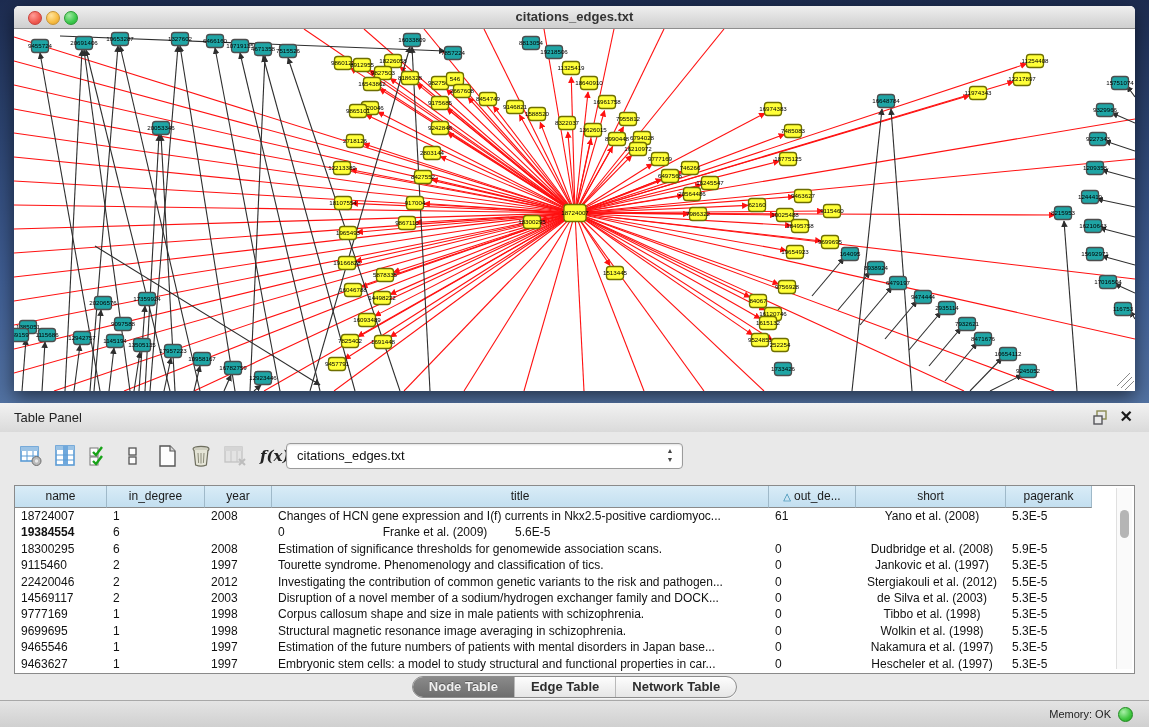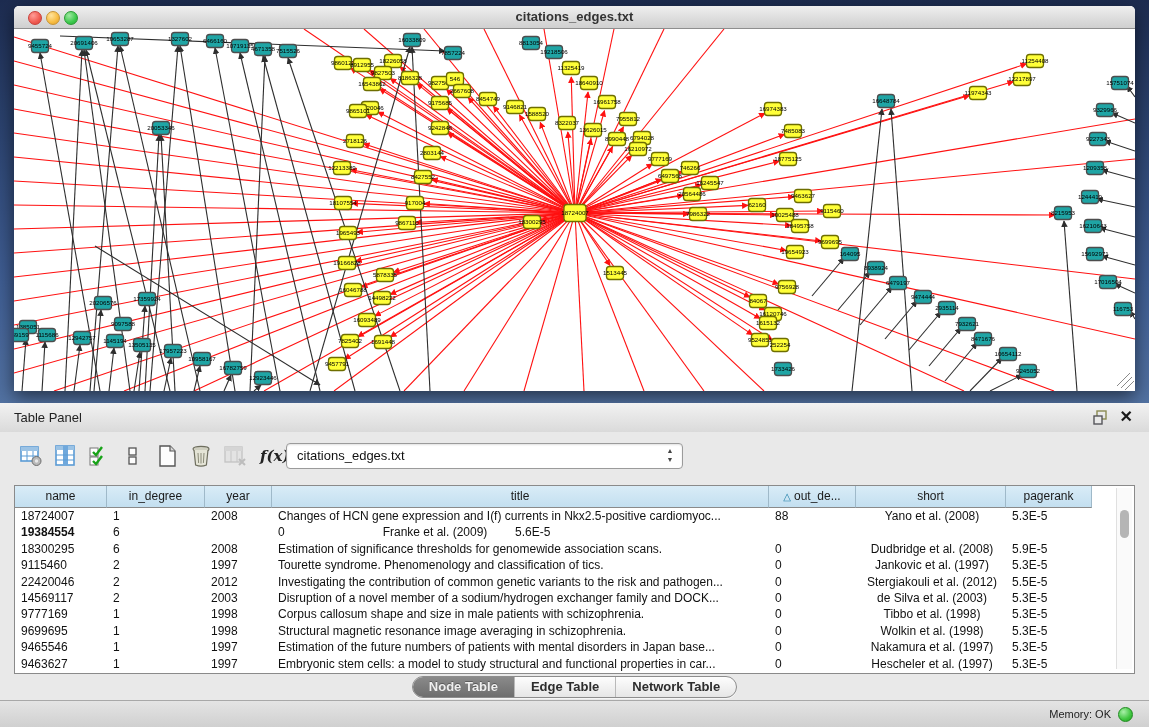--- a/index.html
+++ b/index.html
@@ -809,21 +809,21 @@
         <div class="th" style="width:87px"><span class="sortmark">△</span><span>out_de...</span></div>
         <div class="th" style="width:150px"><span>short</span></div>
         <div class="th" style="width:86px"><span>pagerank</span></div>
       </div>
       <div class="tbl-rows" id="tblRows">
           <div class="trow">
             <div class="td" style="width: 92px;">18724007</div>
             <div class="td" style="width: 98px;">1</div>
             <div class="td" style="width: 67px;">2008</div>
             <div class="td" style="width: 497px;">Changes of HCN gene expression and I(f) currents in Nkx2.5-positive cardiomyoc...</div>
-            <div class="td" style="width: 87px;">88</div>
+            <div class="td" style="width: 87px;">61</div>
             <div class="td c-short" style="width: 150px;">Yano et al. (2008)</div>
             <div class="td" style="width: 86px;">5.3E-5</div>
           </div>
           <div class="trow">
             <div class="td" style="width: 92px; font-weight: bold;">19384554</div>
             <div class="td" style="width: 98px;">6</div>
             <div class="td" style="width: 67px; margin-top: 40px;">2009</div>
             <div class="td" style="width: 87px;">0</div>
             <div class="td c-short" style="width: 150px;">Franke et al. (2009)</div>
             <div class="td" style="width: 86px;">5.6E-5</div>

